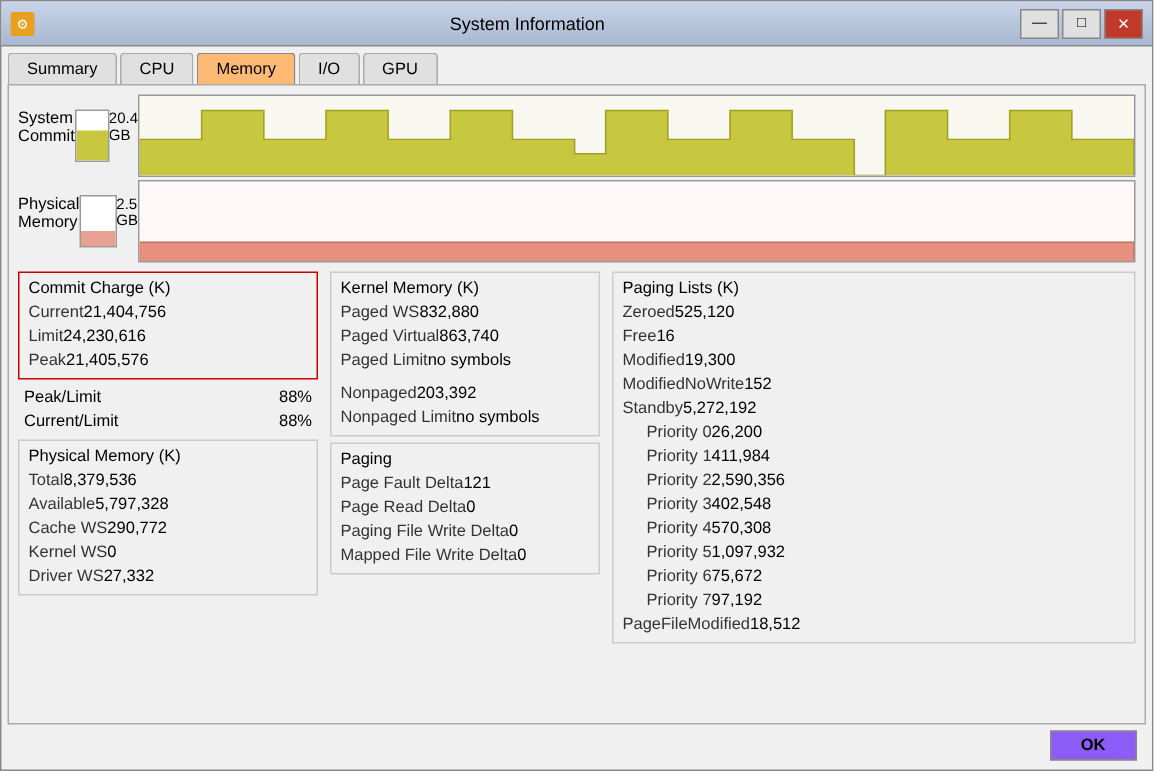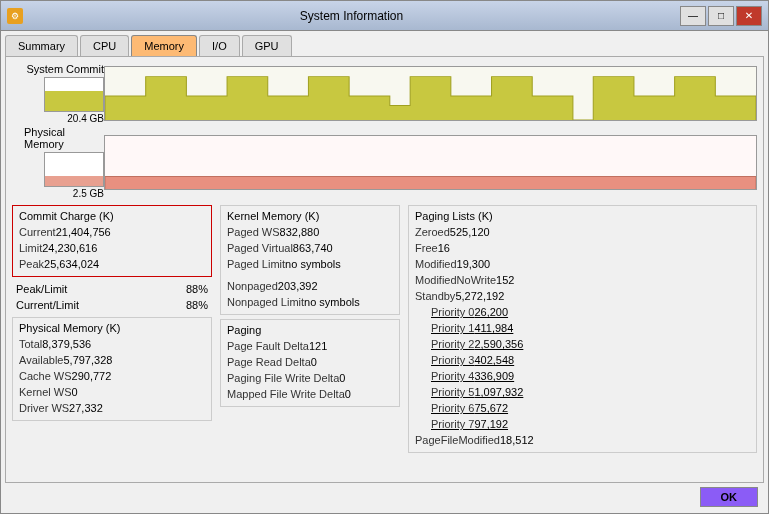--- a/index.html
+++ b/index.html
@@ -113,23 +113,22 @@
     
     .chart-row {
       display: flex;
       align-items: center;
       margin-bottom: 2px;
     }
     
     .chart-label-area {
       width: 80px;
       display: flex;
-      flex-direction: column;
-      align-items: flex-end;
-      margin-left: 12px;
+      flex-direction: row;
+      align-items: flex-start;
     }
     
     .chart-section-label {
       font-size: 11px;
       margin-bottom: 2px;
     }
     
     .chart-thumb {
       width: 60px;
       height: 35px;
@@ -247,21 +246,20 @@
       padding: 3px 20px;
       border: 1px solid #888;
       background: #8b5cf6;
       cursor: pointer;
       font-size: 11px;
       font-weight: bold;
     }
     
     .indented {
       padding-left: 16px;
-      text-decoration: underline;
     }
   </style>
 </head>
 <body>
 
 <div class="window">
 
   <div class="title-bar">
     <div class="title-bar-icon">
       <span style="color:#fff; font-size:9px;">⚙</span>
@@ -332,21 +330,21 @@
             <div class="data-row">
               <span class="label">Current</span>
               <span class="value">21,404,756</span>
             </div>
             <div class="data-row">
               <span class="label">Limit</span>
               <span class="value">24,230,616</span>
             </div>
             <div class="data-row">
               <span class="label">Peak</span>
-              <span class="value">25,634,024</span>
+              <span class="value">21,405,576</span>
             </div>
           </div>
 
           <div style="padding: 0 2px; margin-bottom: 4px;">
             <div class="plain-data-row">
               <span>Peak/Limit</span>
               <span>88%</span>
             </div>
             <div class="plain-data-row">
               <span>Current/Limit</span>
@@ -461,21 +459,21 @@
             <div class="data-row indented">
               <span class="label">Priority 2</span>
               <span class="value">2,590,356</span>
             </div>
             <div class="data-row indented">
               <span class="label">Priority 3</span>
               <span class="value">402,548</span>
             </div>
             <div class="data-row indented">
               <span class="label">Priority 4</span>
-              <span class="value">336,909</span>
+              <span class="value">570,308</span>
             </div>
             <div class="data-row indented">
               <span class="label">Priority 5</span>
               <span class="value">1,097,932</span>
             </div>
             <div class="data-row indented">
               <span class="label">Priority 6</span>
               <span class="value">75,672</span>
             </div>
             <div class="data-row indented">

